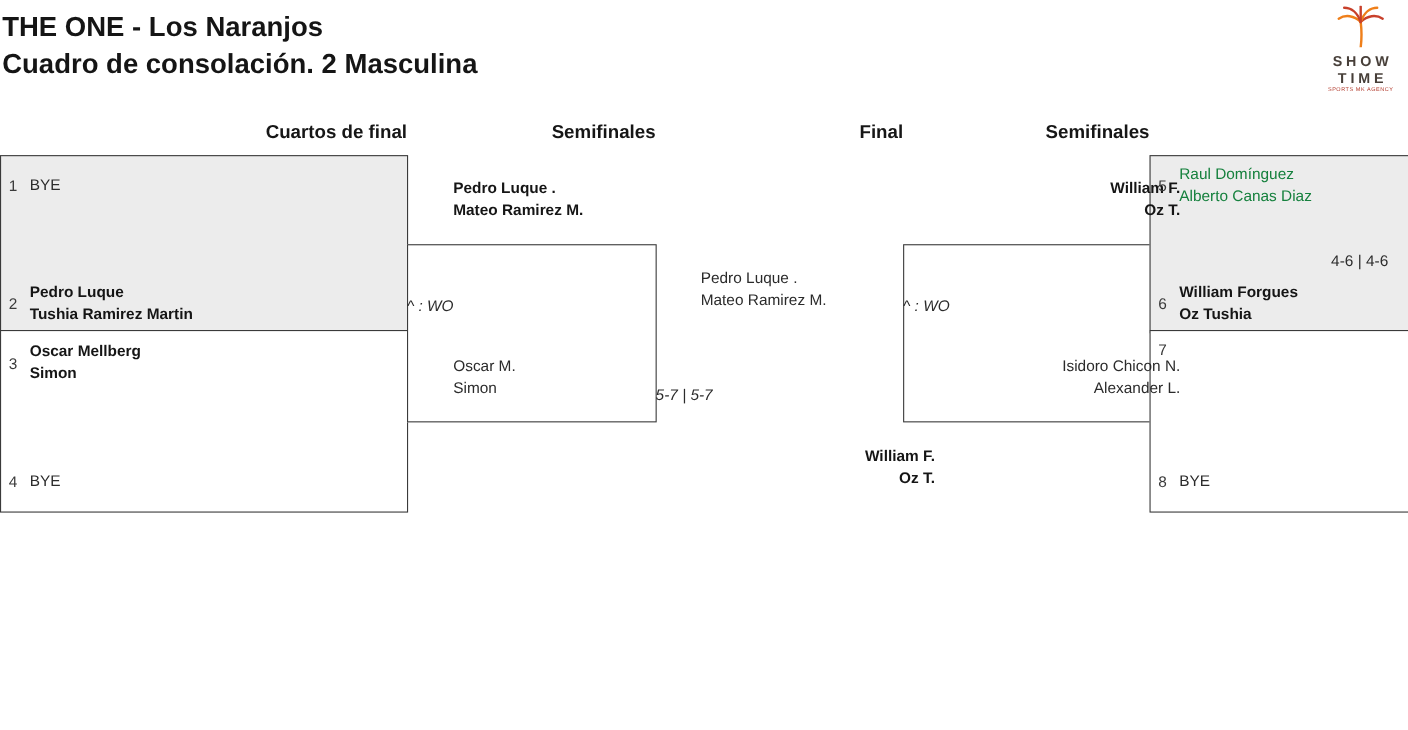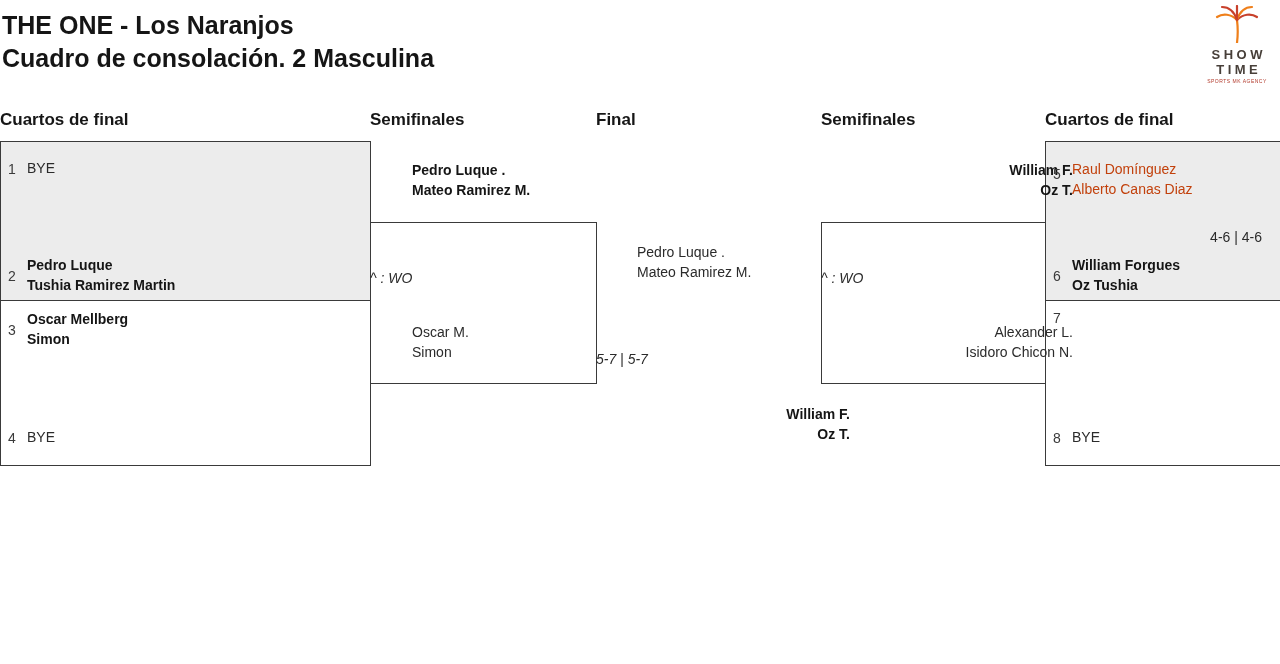--- a/index.html
+++ b/index.html
@@ -1,27 +1,27 @@
 <!DOCTYPE html>
 <html><head>
 <meta charset="utf-8">
 <style>
   html,body{margin:0;padding:0;}
   body{width:1280px;height:664px;position:relative;background:#ffffff;
        font-family:"Liberation Sans",sans-serif;overflow:hidden;}
   .abs{position:absolute;}
   .page-title{left:2px;top:9px;font-size:25px;font-weight:700;color:#151515;line-height:33px;white-space:nowrap;}
-  .round-header{position:absolute;top:110px;font-size:17px;font-weight:700;color:#161616;text-align:left;line-height:20px;white-space:nowrap;}
+  .round-header{position:absolute;top:110px;font-size:17px;font-weight:700;color:#161616;text-align:right;line-height:20px;white-space:nowrap;}
   .box{position:absolute;border:1px solid #3a3a3a;background:#ffffff;}
   .box.grey{background:#ececec;}
   .team{position:absolute;display:flex;align-items:center;white-space:nowrap;}
   .seed{width:19px;font-size:14px;color:#3a3a3a;flex:none;}
   .names{font-size:14px;line-height:19.5px;color:#2b2b2b;}
   .names.bold{font-weight:700;color:#151515;}
-  .names.greyed{color:#c2410c;margin-top:11px;}
+  .names.greyed{color:#15803d;}
   .scoreline{position:absolute;font-size:14px;color:#2b2b2b;line-height:19.5px;white-space:nowrap;margin-top:16px;}
   .centered{text-align:left;font-style:italic;}
   .right-al{text-align:right;}
   .advance{position:absolute;font-size:14px;line-height:19.5px;color:#2b2b2b;white-space:nowrap;margin-left:36px;}
   .advance.bold{font-weight:700;color:#151515;}
   .logo{right:12px;top:5px;width:62px;text-align:center;}
   .logo-word{font-size:13px;font-weight:700;letter-spacing:3.5px;text-indent:3.5px;color:#473f39;line-height:15px;}
   .logo-tag{font-size:5px;color:#b23a2c;letter-spacing:0.5px;margin-top:1px;}
 </style>
 </head>
@@ -103,22 +103,22 @@
   <div>William F.</div>
   <div>Oz T.</div>
 </div>
 
 <div class="advance bold right-al" style="left:821px;top:161px;width:216px;">
   <div>William F.</div>
   <div>Oz T.</div>
 </div>
 <div class="scoreline centered" style="left:821px;top:253px;width:224px;">^ : WO</div>
 <div class="advance right-al" style="left:821px;top:323px;width:216px;">
+  <div>Isidoro Chicon N.</div>
   <div>Alexander L.</div>
-  <div>Isidoro Chicon N.</div>
 </div>
 
 <div class="team" style="left:1053px;top:149px;">
   <span class="seed">5</span>
   <div class="names greyed">
     <div>Raul Domínguez</div>
     <div>Alberto Canas Diaz</div>
   </div>
 </div>
 <div class="scoreline right-al" style="left:1100px;top:212px;width:162px;">4-6 | 4-6</div>

